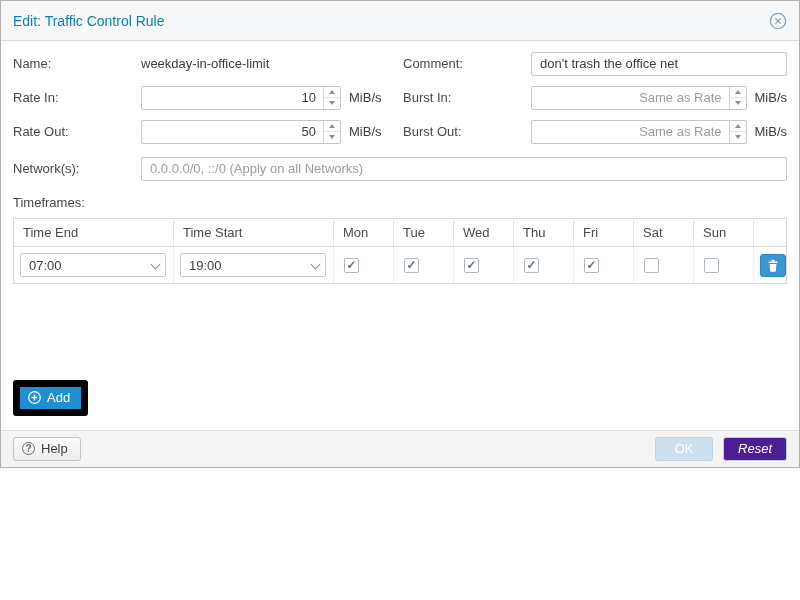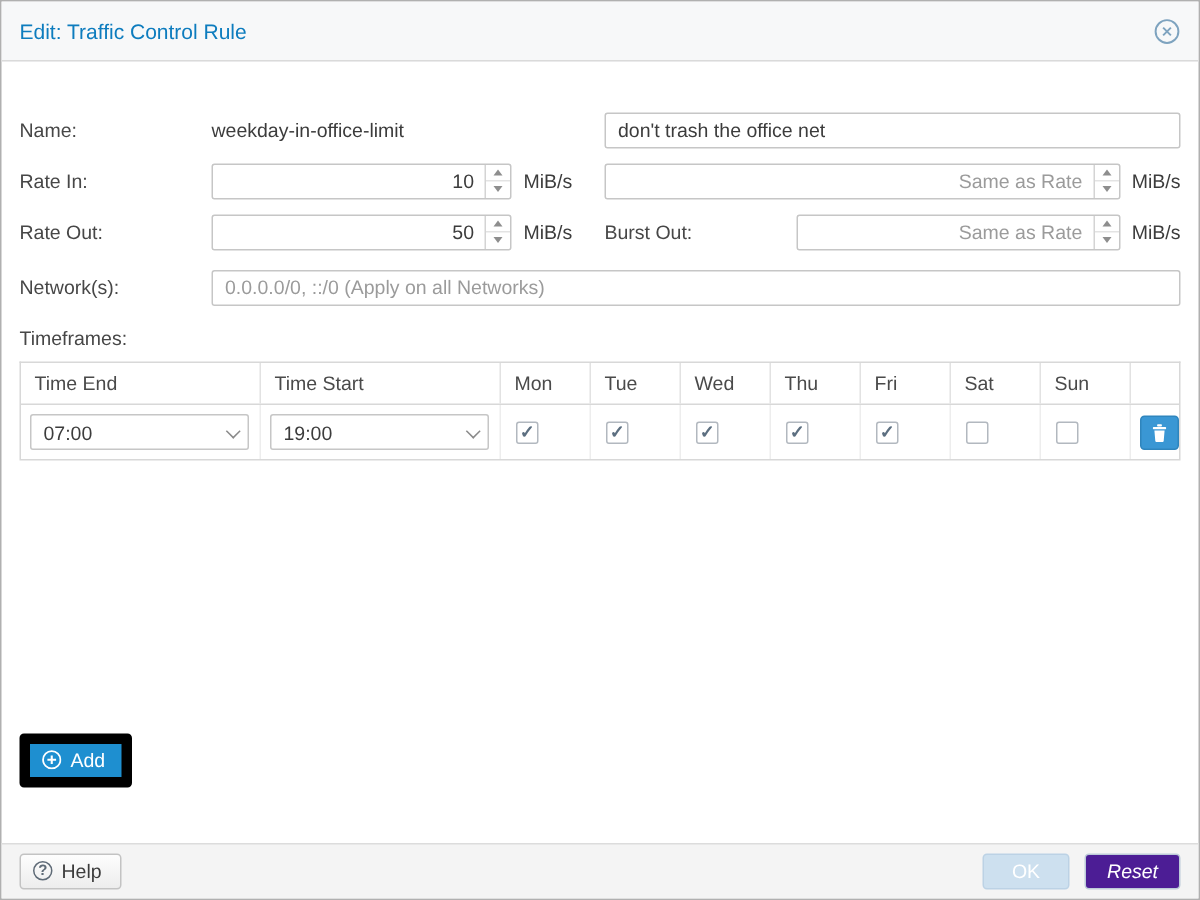--- a/index.html
+++ b/index.html
@@ -1,18 +1,18 @@
 <!DOCTYPE html>
 <html><head>
 <meta charset="utf-8">
 <style>
   * { margin:0; padding:0; box-sizing:border-box; }
   body { font-family:"Liberation Sans", sans-serif; font-size:13px; color:#3c3c3c; background:#fff; }
 
-  .dialog { width:800px; height:600px; border:1px solid #b0b0b0; background:#fff; display:flex; flex-direction:column; overflow:hidden;gap:23px; }
+  .dialog { width:800px; height:468px; border:1px solid #b0b0b0; background:#fff; display:flex; flex-direction:column; overflow:hidden; }
 
   
   .titlebar { height:40px; flex:0 0 40px; background:#f7f8f9; border-bottom:1px solid #dadada; display:flex; align-items:center; justify-content:space-between; padding:0 12px; }
   .title { color:#0d7cbe; font-size:14px; }
   .close-btn { width:18px; height:18px; cursor:pointer; display:flex; align-items:center; justify-content:center; }
 
   
   .content { flex:1; display:flex; flex-direction:column; padding:10px 12px 8px 12px; overflow:hidden; }
 
   .form-grid { display:flex; }
@@ -128,25 +128,27 @@
                   <span class="tri-down"></span>
                 </span>
             </span>
           </span>
           <span class="unit">MiB/s</span>
         </div>
       </div>
 
       <div class="col col-right">
         <div class="frow">
+          <span class="flabel">Comment:</span>
           <span class="field grow">
             <input type="text" value="don't trash the office net" style="">
           </span>
         </div>
         <div class="frow">
+          <span class="flabel">Burst In:</span>
           <span class="field has-spinner grow">
             <input type="text" placeholder="Same as Rate" style="">
             <span class="spinner">
               <span class="spin-up">
                   <span class="tri-up"></span>
                 </span>
               <span class="spin-down">
                   <span class="tri-down"></span>
                 </span>
             </span>

